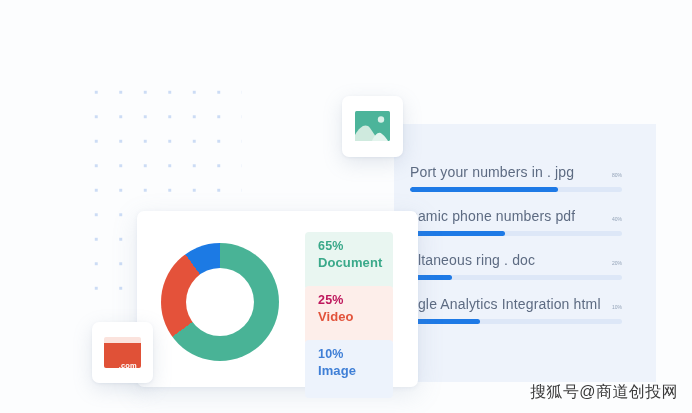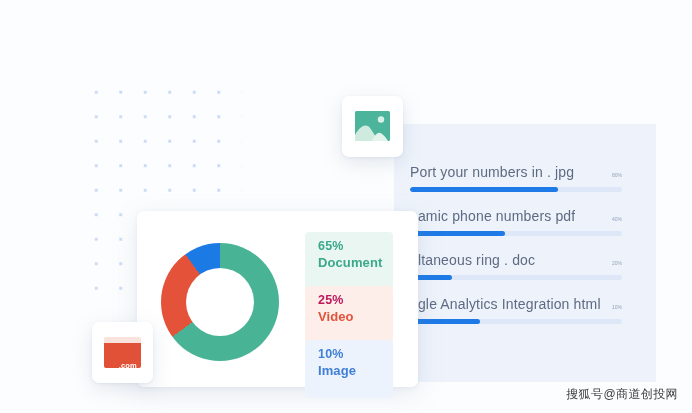--- a/index.html
+++ b/index.html
@@ -207,21 +207,21 @@
     color: #ffffff;
     letter-spacing: .2px;
     line-height: 1;
   }
 
   
   #watermark {
     position: absolute;
     right: 14px;
     bottom: 10px;
-    font-size: 12px;
+    font-size: 16px;
     color: #3b3b3b;
     letter-spacing: .4px;
     white-space: nowrap;
   }
 </style>
 </head>
 <body>
 
 <div id="stage">
 

